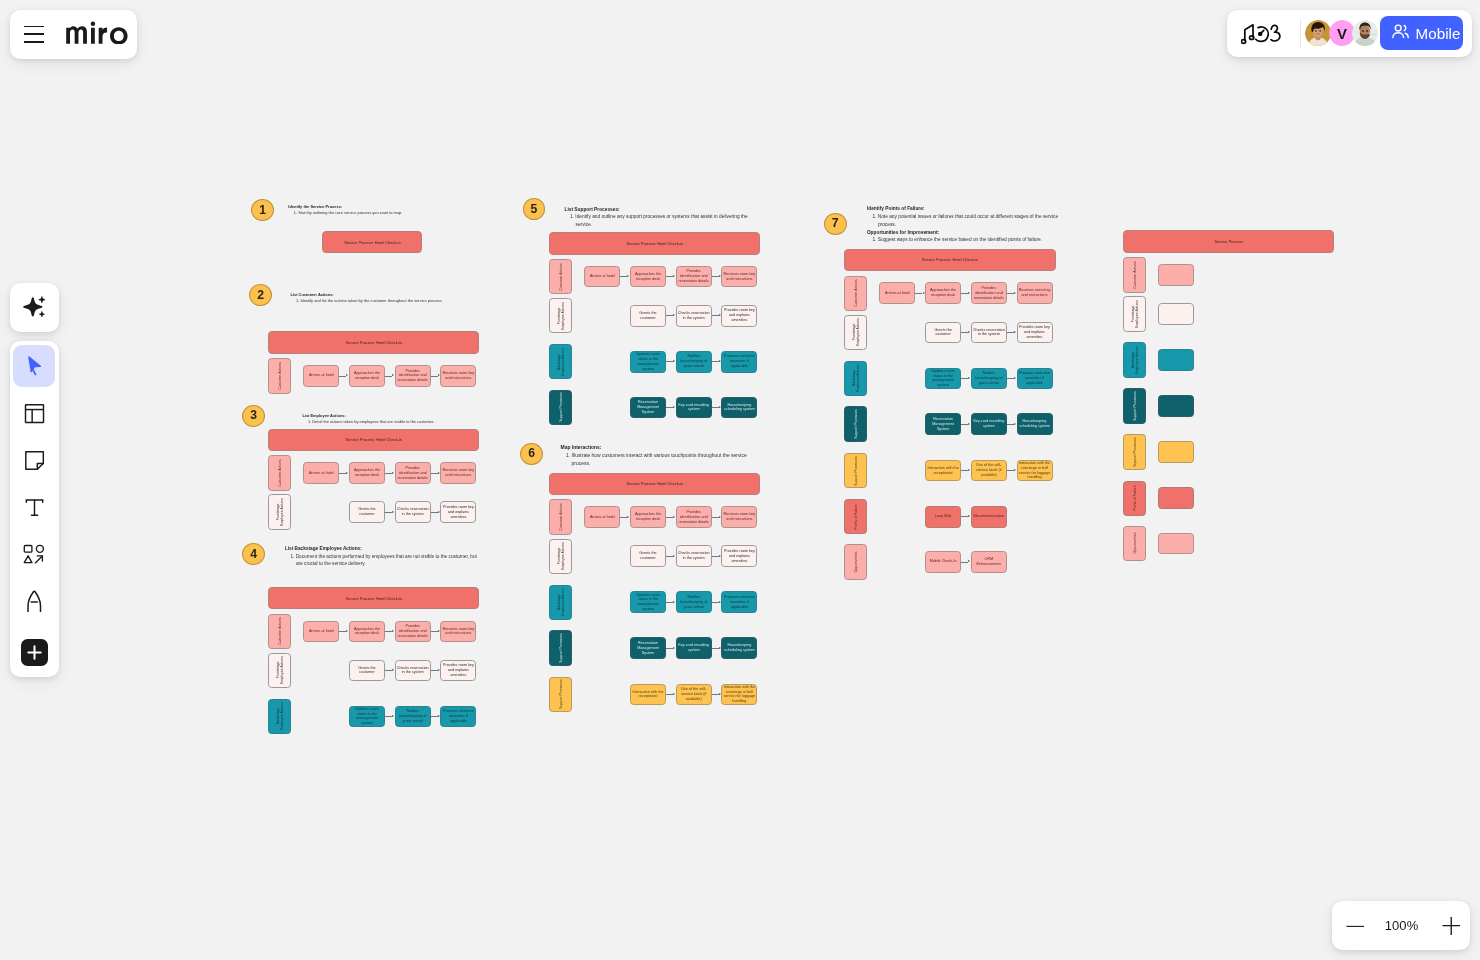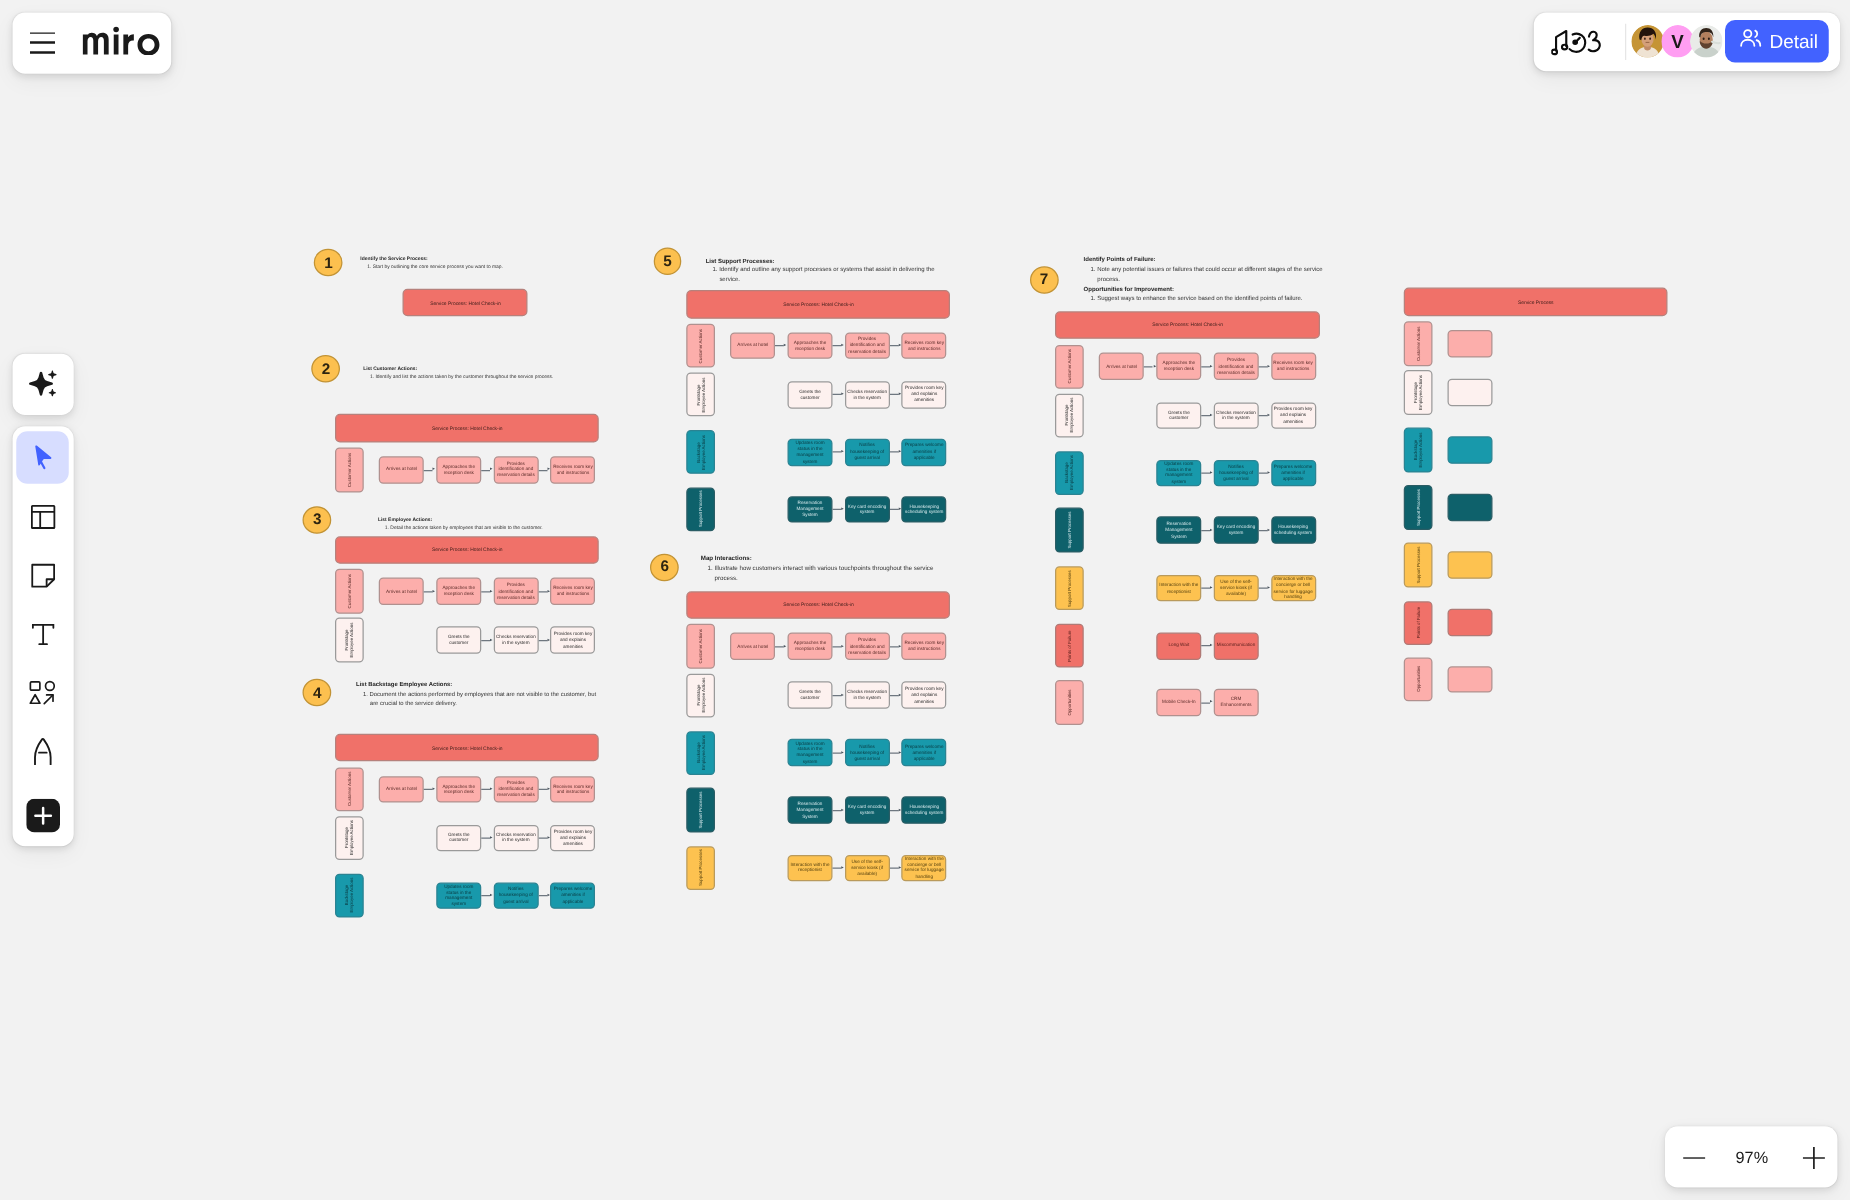--- a/index.html
+++ b/index.html
@@ -457,21 +457,21 @@
         </svg></div>
     </div>
 </div>
 <button id="share-btn">
   <span id="share-ic"><svg width="19" height="18" viewBox="0 0 19 18" fill="none" stroke="#fff" stroke-width="1.45" stroke-linecap="round" stroke-linejoin="round">
         <circle cx="7.2" cy="5.0" r="2.9"></circle>
         <path d="M1.9 14.6c0-3.0 2.4-4.8 5.3-4.8s5.3 1.8 5.3 4.8"></path>
         <path d="M13.2 2.5a2.85 2.85 0 0 1 0 5.1"></path>
         <path d="M14.3 10.2c1.9.5 2.9 2.0 2.9 4.4"></path>
       </svg></span>
-  <span>Detail</span>
+  <span>Mobile</span>
 </button>
 
 <div id="tool-top" class="panel">
     <div class="tool" style="position: static;">
       <span style="display: flex;">
         <svg width="25" height="25" viewBox="0 0 25 25" fill="none">
           <path d="M9.85 3.05c.27-.95 1.62-.95 1.9 0l1.12 3.93a4.2 4.2 0 0 0 2.87 2.87l3.93 1.12c.95.27.95 1.62 0 1.9l-3.93 1.12a4.2 4.2 0 0 0-2.87 2.87l-1.12 3.93c-.28.95-1.63.95-1.9 0l-1.12-3.93a4.2 4.2 0 0 0-2.87-2.87l-3.93-1.12c-.95-.28-.95-1.63 0-1.9l3.93-1.12a4.2 4.2 0 0 0 2.87-2.87z" fill="#1a1a1a"></path>
           <path d="M19.45 1.7c.13-.45.77-.45.9 0l.4 1.42c.1.35.38.63.73.73l1.42.4c.45.13.45.77 0 .9l-1.42.4c-.35.1-.63.38-.73.73l-.4 1.42c-.13.45-.77.45-.9 0l-.4-1.42a1.16 1.16 0 0 0-.73-.73l-1.42-.4c-.45-.13-.45-.77 0-.9l1.42-.4c.35-.1.63-.38.73-.73z" fill="#1a1a1a"></path>
           <path d="M19.45 16.6c.13-.44.77-.44.9 0l.33 1.16c.09.3.32.54.63.63l1.16.33c.44.13.44.77 0 .9l-1.16.33c-.31.09-.54.32-.63.63l-.33 1.16c-.13.44-.77.44-.9 0l-.33-1.16a.99.99 0 0 0-.63-.63l-1.16-.33c-.44-.13-.44-.77 0-.9l1.16-.33c.31-.09.54-.32.63-.63z" fill="#1a1a1a"></path>
         </svg>
@@ -537,15 +537,15 @@
         <svg width="27" height="27" viewBox="0 0 27 27">
           <rect width="27" height="27" rx="6.5" fill="#1a1a1a"></rect>
           <path d="M13.5 7.3v12.4M7.3 13.5h12.4" stroke="#fff" stroke-width="2" stroke-linecap="round"></path>
         </svg>
       </span>
     </div>
   </div>
 
 <div id="zoom-ctl" class="panel">
   <span class="zb">−</span>
-  <span id="zoom-val">97%</span>
+  <span id="zoom-val">100%</span>
   <span class="zb">+</span>
 </div>
 
 </body></html>

